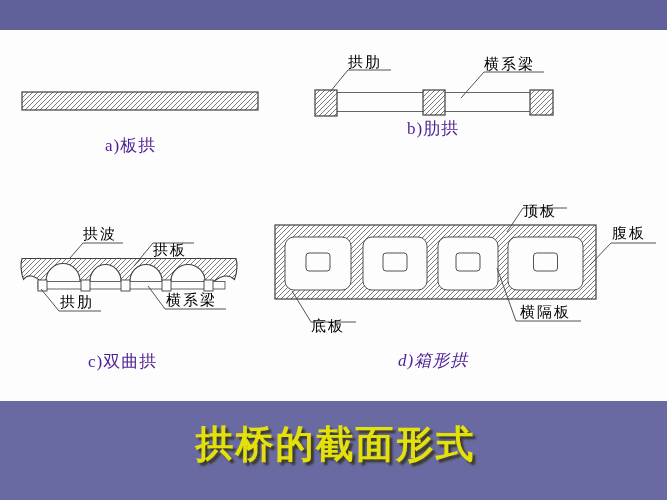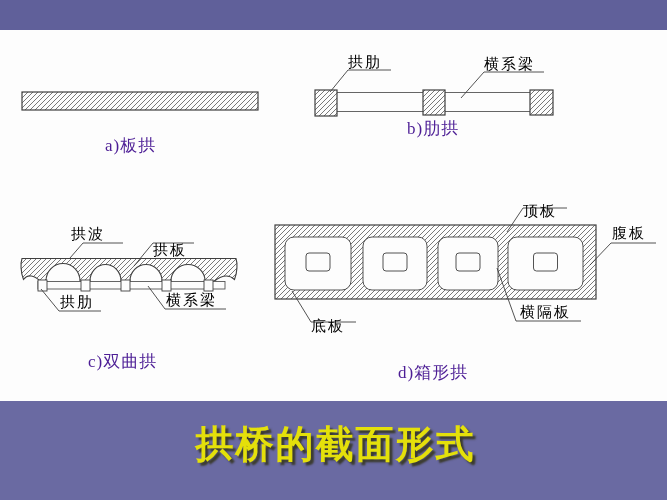--- a/index.html
+++ b/index.html
@@ -117,30 +117,30 @@
       <path d="M507,232 L523,208 H567" fill="none" stroke="#3f3f3f" stroke-width="0.9"></path>
       <path d="M590,265 L611,243 H656" fill="none" stroke="#3f3f3f" stroke-width="0.9"></path>
       <path d="M292,291 L311,322 H356" fill="none" stroke="#3f3f3f" stroke-width="0.9"></path>
       <path d="M497,268 L516,321 H581" fill="none" stroke="#3f3f3f" stroke-width="0.9"></path>
     </g>
   </svg>
 
   <span class="dlabel" style="left:348px; top:54px;">拱肋</span>
   <span class="dlabel" style="left:484px; top:56px;">横系梁</span>
 
-  <span class="dlabel" style="left:71px; top:226px;">拱波</span>
+  <span class="dlabel" style="left:83px; top:226px;">拱波</span>
   <span class="dlabel" style="left:153px; top:242px;">拱板</span>
   <span class="dlabel" style="left:60px; top:294px;">拱肋</span>
   <span class="dlabel" style="left:166px; top:292px;">横系梁</span>
 
   <span class="dlabel" style="left:523px; top:203px;">顶板</span>
   <span class="dlabel" style="left:612px; top:225px;">腹板</span>
   <span class="dlabel" style="left:311px; top:318px;">底板</span>
   <span class="dlabel" style="left:520px; top:304px;">横隔板</span>
 
   <span class="caption" style="left:105px; top:137px;">a)板拱</span>
   <span class="caption" style="left:407px; top:120px;">b)肋拱</span>
   <span class="caption" style="left:88px; top:353px;font-family:Liberation Serif, serif;">c)双曲拱</span>
-  <span class="caption" style="left:398px; top:364px;">d)箱形拱</span>
+  <span class="caption" style="left:398px; top:352px;font-style:italic;">d)箱形拱</span>
 
   <div class="slide-title">拱桥的截面形式</div>
 
 </div>
 
 </body></html>

